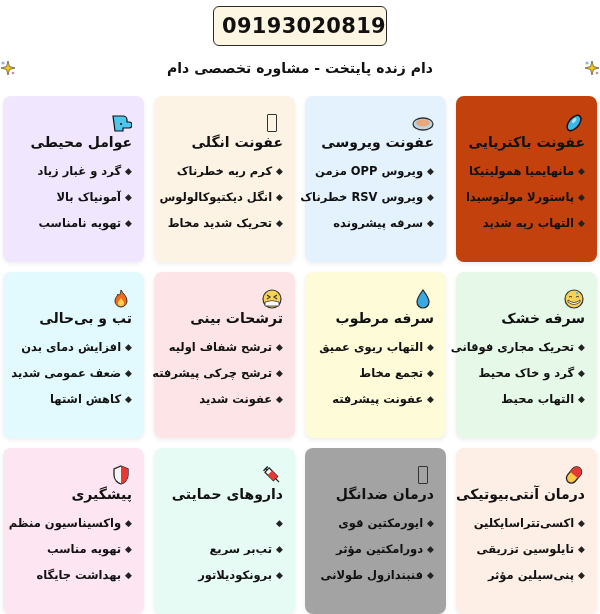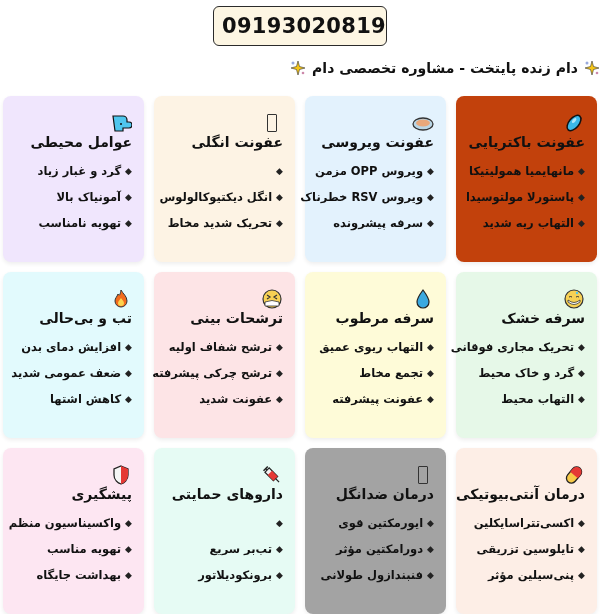--- a/index.html
+++ b/index.html
@@ -25,21 +25,21 @@
       justify-content: center;
       cursor: pointer;
     }
     .phone-icon { width: 20px; height: 20px; display: inline-block; }
     .phone-number {
       font-family: "DejaVu Sans", sans-serif;
       font-weight: bold; font-size: 21px; letter-spacing: 0.3px; color: #111;
     }
     .subtitle {
       position: absolute; top: 60px; left: 0; width: 600px;
-      display: flex; justify-content: flex-start; align-items: center; gap: 6px;
+      display: flex; justify-content: space-between; align-items: center; gap: 6px;
       font-weight: bold; font-size: 14px;
     }
     .sparkle { width: 16px; height: 16px; display: inline-block; }
 
     .grid {
       position: absolute; top: 96px; left: 3px;
       width: 594px;
       display: grid;
       grid-template-columns: repeat(4, 141px);
       column-gap: 10px;
@@ -163,20 +163,21 @@
   <div class="card" style="background:#fdf3e4">
     <div class="icon-wrap">
         <span class="icon">
           <span class="tofu"></span>
         </span>
       </div>
     <h3>عفونت انگلی</h3>
     <ul>
       <li>
           <span class="bullet">◆</span>
+          <span>کرم ریه خطرناک</span>
         </li>
       <li>
           <span class="bullet">◆</span>
           <span>انگل دیکتیوکالولوس</span>
         </li>
       <li>
           <span class="bullet">◆</span>
           <span>تحریک شدید مخاط</span>
         </li>
     </ul>

